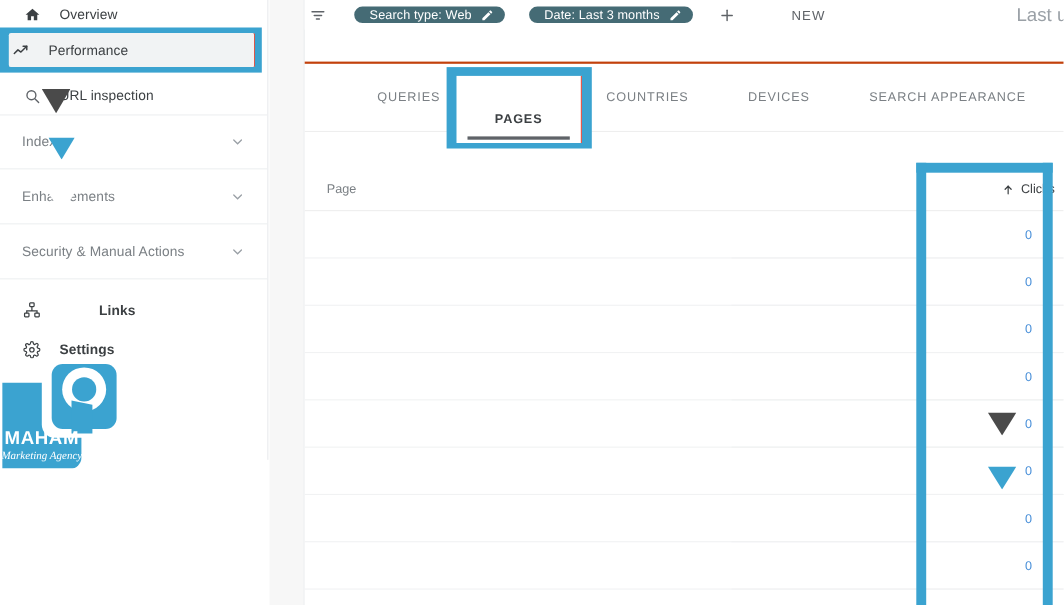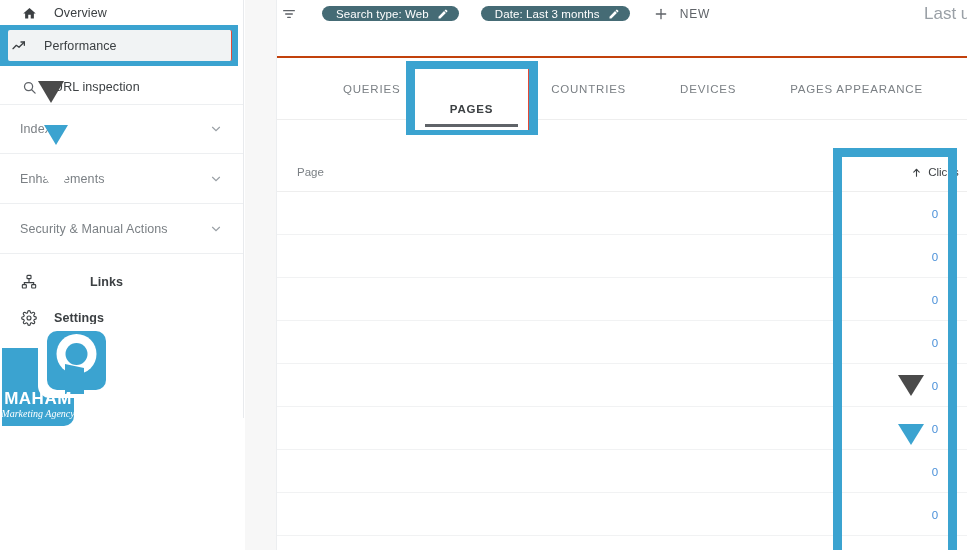--- a/index.html
+++ b/index.html
@@ -109,21 +109,21 @@
     padding: 0 10px 0 14px;
     margin-left: 22px;
     font-size: 11.5px;
     letter-spacing: .1px;
     cursor: pointer;
     white-space: nowrap;
   }
   .chip .pencil { margin-left: 8px; display:flex; align-items:center;}
   #new-btn {
     display: inline-flex; align-items: center;
-    margin-left: 22px; cursor: pointer;
+    margin-left: 22px; cursor: pointer; gap: 40px;
   }
   #new-btn .plus { display:flex; align-items:center; justify-content:center; width:18px;height:18px;}
   #new-btn .txt { font-size: 12px; color: #5f6368; letter-spacing: .9px; margin-left: 10px;}
   #lastupdate {
     position: absolute; right: 0px; top: 4px;
     font-size: 17px; color: #9aa0a6;
     white-space: nowrap;
     overflow: hidden;
     width: 43px;
     margin-left: 40px;
@@ -380,21 +380,21 @@
     <span id="lastupdate">Last up</span>
   </div>
 
   <div id="panel">
 
     <div id="tabs">
       <span class="tab first">QUERIES</span>
       <span class="tab" style="visibility:hidden;">PAGES</span>
       <span class="tab">COUNTRIES</span>
       <span class="tab">DEVICES</span>
-      <span class="tab">PAGES APPEARANCE</span>
+      <span class="tab">SEARCH APPEARANCE</span>
 
       <div id="tab-pages-hl">
         <div id="tab-pages-inner">
           <span class="tablabel">PAGES</span>
           <div id="tab-pages-underline"></div>
         </div>
       </div>
     </div>
 
     <div id="table">

